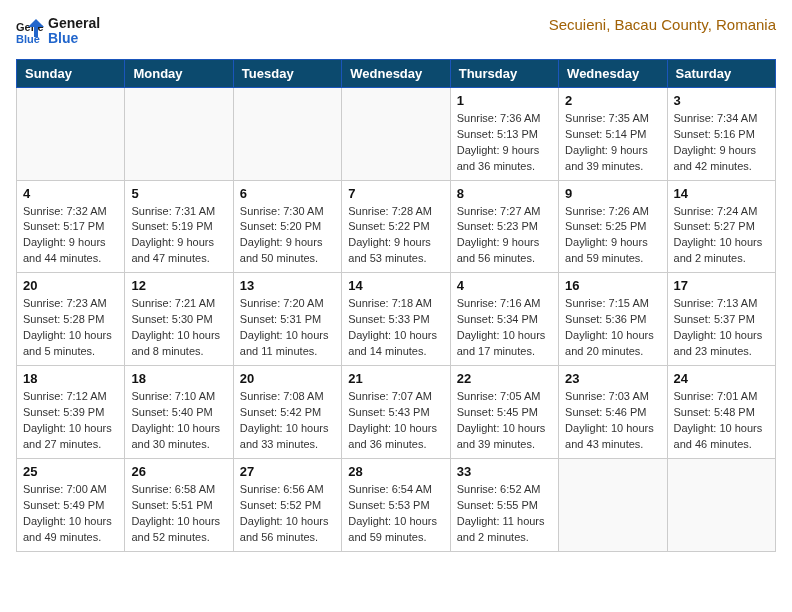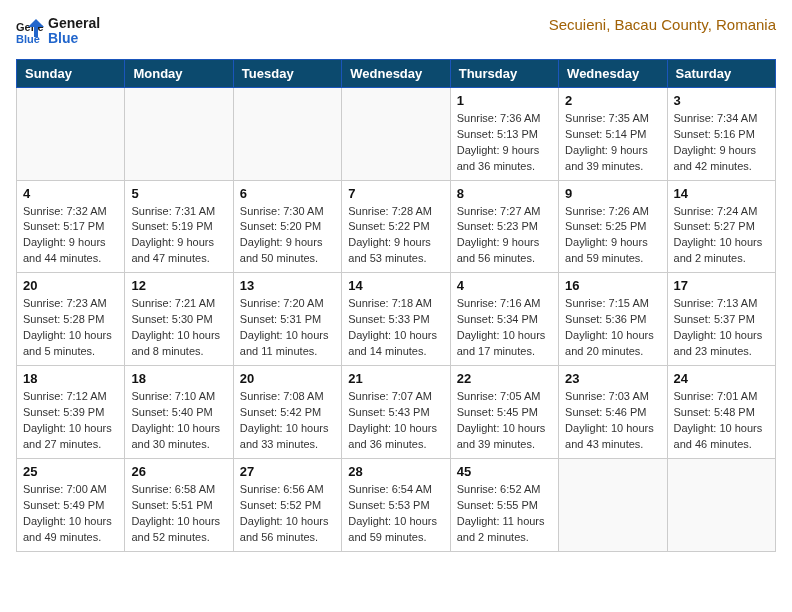--- a/index.html
+++ b/index.html
@@ -228,20 +228,20 @@
         </td>
         <td>
           <div class="day-number">27</div>
           <div class="day-info">Sunrise: 6:56 AM<br>Sunset: 5:52 PM<br>Daylight: 10 hours and 56 minutes.</div>
         </td>
         <td>
           <div class="day-number">28</div>
           <div class="day-info">Sunrise: 6:54 AM<br>Sunset: 5:53 PM<br>Daylight: 10 hours and 59 minutes.</div>
         </td>
         <td>
-          <div class="day-number">45</div>
+          <div class="day-number">33</div>
           <div class="day-info">Sunrise: 6:52 AM<br>Sunset: 5:55 PM<br>Daylight: 11 hours and 2 minutes.</div>
         </td>
         <td class="empty"></td>
         <td class="empty"></td>
       </tr>
     </tbody>
 </table>
 
 </body></html>

